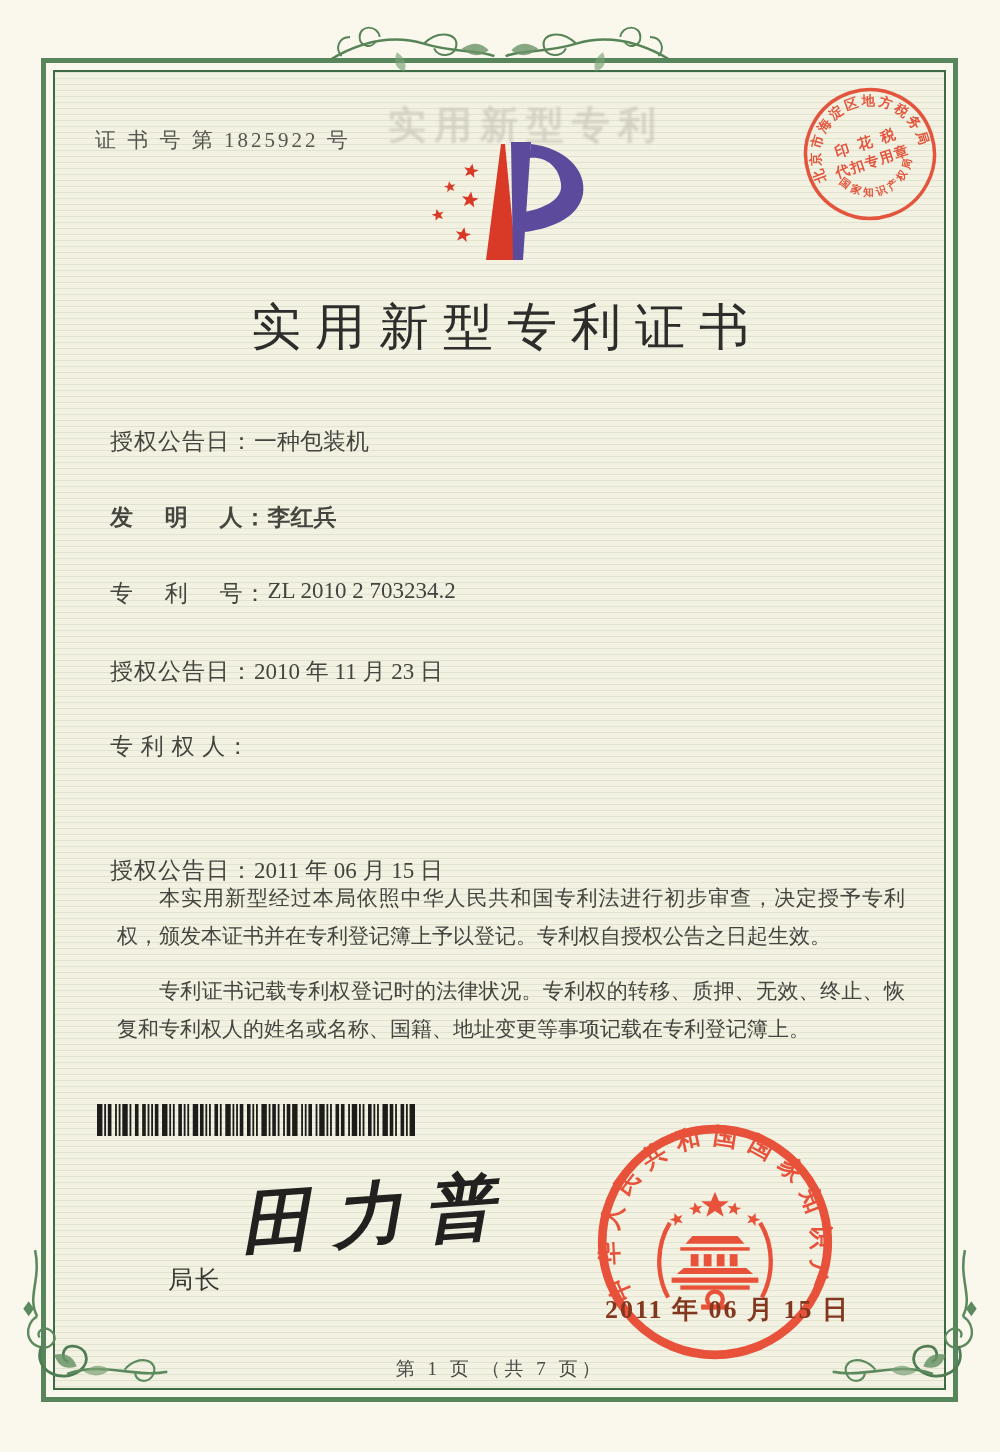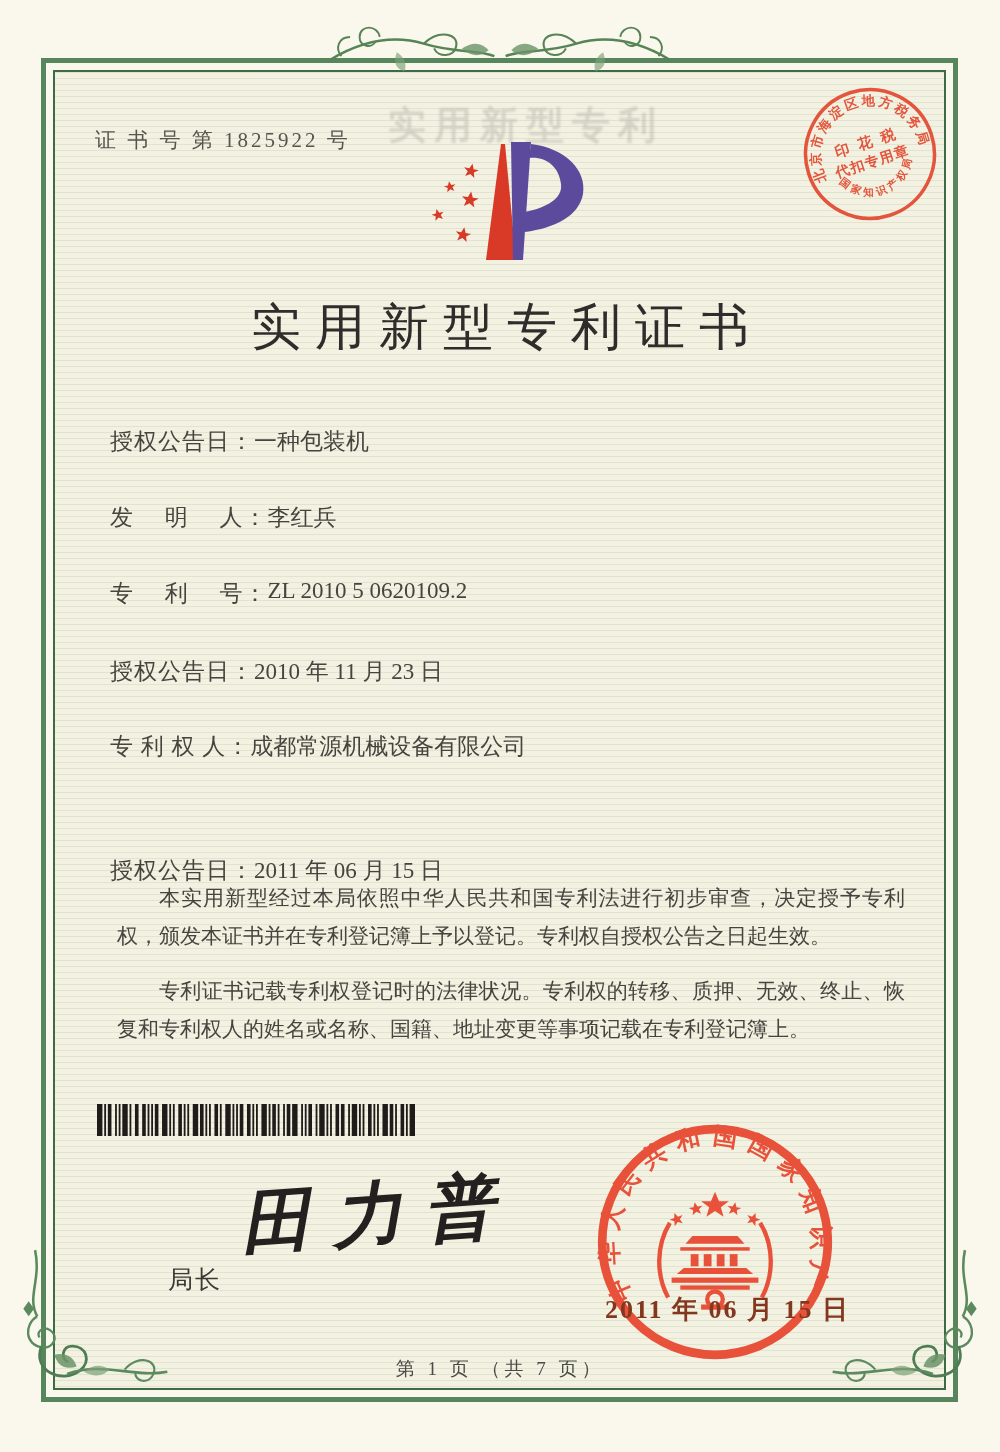--- a/index.html
+++ b/index.html
@@ -24,21 +24,21 @@
   .scroll-left{left:330px;top:20px;width:172px;height:76px;}
   .scroll-right{left:498px;top:20px;width:172px;height:76px;transform:scaleX(-1);}
   
   .cert-no{left:95px;top:126px;font-size:21px;letter-spacing:3px;color:#55544e;}
   .ghost{left:388px;top:100px;font-size:38px;letter-spacing:8px;color:#b9b6ac;
     opacity:.5;filter:blur(1.3px);font-weight:bold;}
   .title{left:0;top:294px;width:100%;text-align:center;font-size:50px;font-weight:normal;
     letter-spacing:14px;padding-left:14px;box-sizing:border-box;color:#2e2d2b;}
   .field{left:110px;font-size:23px;display:flex;white-space:pre;color:#45443f;}
   .field .lab{letter-spacing:1px;}
-  .f0{top:426px;} .f1{top:502px;} .f2{top:578px;} .f3{top:656px;} .f4{top:731px;justify-content:flex-end;} .f5{top:807px;margin-top:48px;}
+  .f0{top:426px;} .f1{top:502px;font-weight:bold;} .f2{top:578px;} .f3{top:656px;} .f4{top:731px;justify-content:flex-end;} .f5{top:807px;margin-top:48px;}
   .paras{left:100px;top:862px;width:822px;font-size:21px;line-height:38px;
     text-align:justify;color:#45443f;}
   .paras p{margin:17px;text-indent:2em;}
   .footer{left:0;top:1356px;width:100%;text-align:center;font-size:19px;
     letter-spacing:4px;color:#4a4a46;}
   
   .barcode{left:97px;top:1104px;width:318px;height:32px;}
   
   .sig-label{left:168px;top:1224px;font-size:25px;letter-spacing:2px;color:#3a3934;margin-top:39px;}
   .sig-name{left:240px;top:1168px;font-size:70px;font-weight:bold;font-style:italic;
@@ -129,27 +129,27 @@
 
   <div class="abs title">实用新型专利证书</div>
 
   <div class="abs field f0">
     <span class="lab">授权公告日：</span><span>一种包装机</span>
   </div>
   <div class="abs field f1">
     <span class="lab">发　 明 　人：</span><span>李红兵</span>
   </div>
   <div class="abs field f2">
-    <span class="lab">专　 利 　号：</span><span>ZL 2010 5 0620109.2</span>
+    <span class="lab">专　 利 　号：</span><span>ZL 2010 2 703234.2</span>
   </div>
   <div class="abs field f3">
     <span class="lab">授权公告日：</span><span>2010 年 11 月 23 日</span>
   </div>
   <div class="abs field f4">
-    <span class="lab">专 利 权 人：</span><span>成都常源机械设备有限公司</span>
+    <span class="lab">专 利 权 人：</span>
   </div>
   <div class="abs field f5">
     <span class="lab">授权公告日：</span><span>2011 年 06 月 15 日</span>
   </div>
 
   <div class="abs paras">
     <p>本实用新型经过本局依照中华人民共和国专利法进行初步审查，决定授予专利权，颁发本证书并在专利登记簿上予以登记。专利权自授权公告之日起生效。</p>
     <p>专利证书记载专利权登记时的法律状况。专利权的转移、质押、无效、终止、恢复和专利权人的姓名或名称、国籍、地址变更等事项记载在专利登记簿上。</p>
   </div>
 

